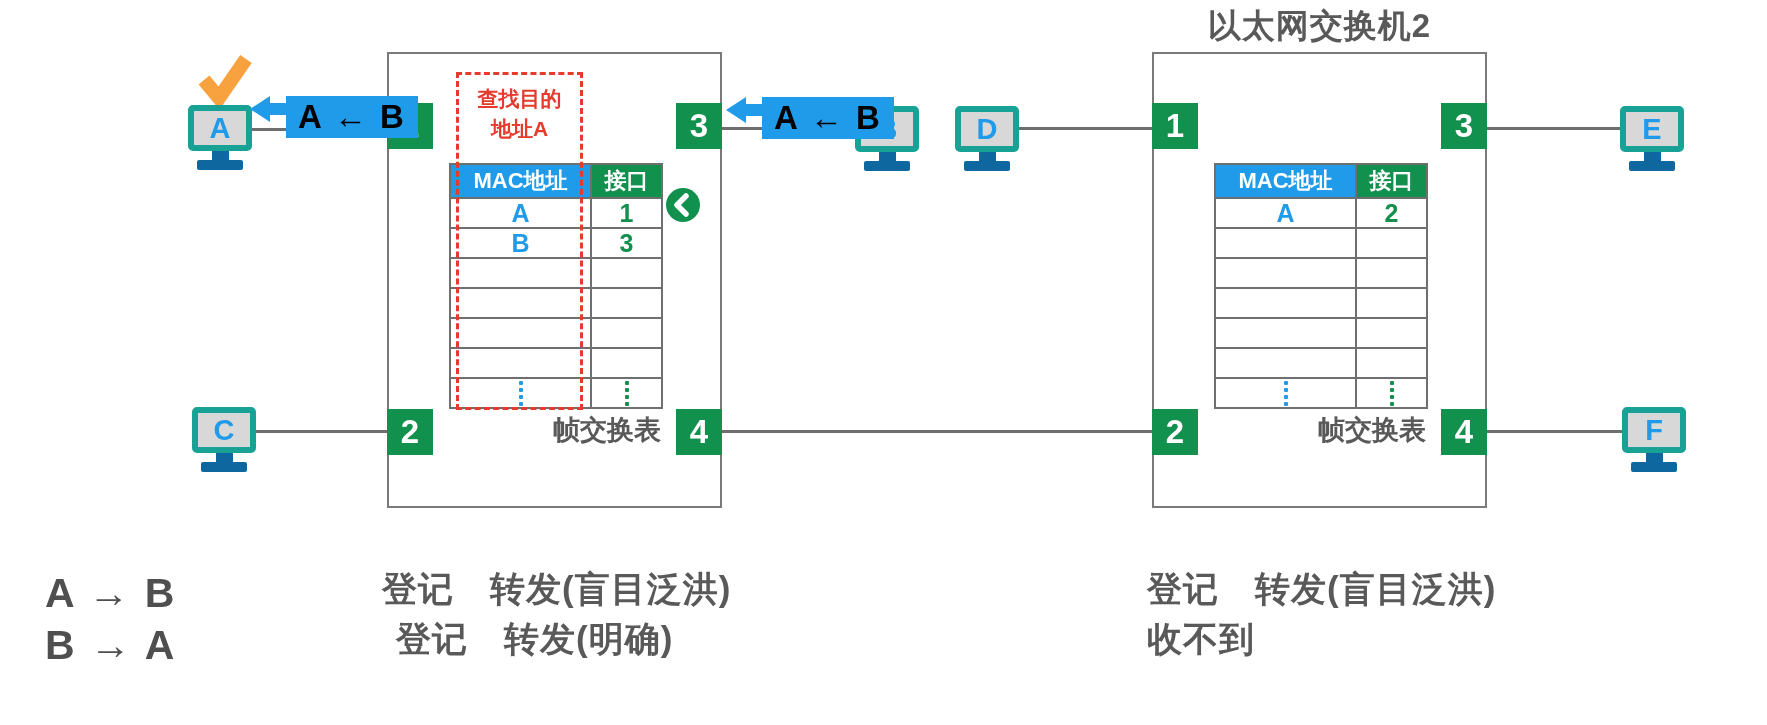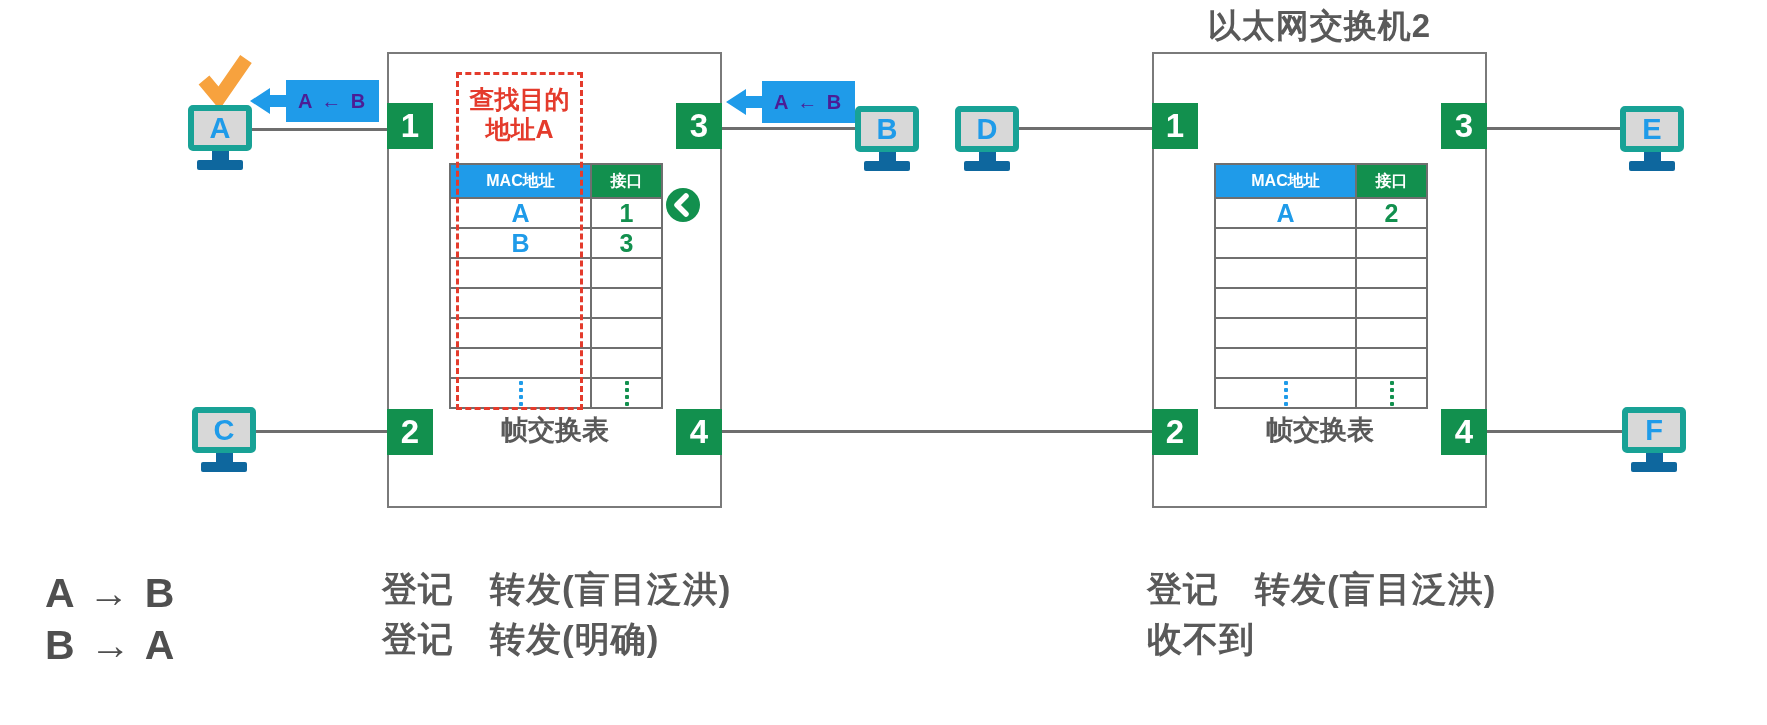--- a/index.html
+++ b/index.html
@@ -23,44 +23,44 @@
   
   .host{position:absolute;width:64px;z-index:3;}
   .host .screen{width:52px;height:34px;border:6px solid #18A296;border-radius:5px;background:#d8d8d8;
     display:flex;align-items:center;justify-content:center;color:#1F9BE9;font-size:29px;font-weight:bold;}
   .host .neck{width:17px;height:9px;background:#0E679E;margin:0 auto;}
   .host .base{width:46px;height:10px;background:#0E679E;margin:0 auto;border-radius:2px;}
 
   
   table.net-table{position:absolute;border-collapse:collapse;table-layout:fixed;background:#ffffff;z-index:2;}
   .net-table th,.net-table td{border:2px solid #6f6f6f;text-align:center;padding:0;box-sizing:border-box;}
-  .net-table th{height:34px;color:#ffffff;font-size:16px;font-weight:bold;}
+  .net-table th{height:34px;color:#ffffff;font-size:22px;font-weight:bold;}
   .net-table th.th-mac{background:#1F9BE9;}
   .net-table th.th-if{background:#12904E;}
   .net-table td{height:30px;font-size:25px;font-weight:bold;line-height:1;}
   .net-table td.mac-val{color:#1F9BE9;}
   .net-table td.if-val{color:#12904E;}
-  .tbl-caption{position:absolute;font-size:27px;font-weight:bold;color:#595959;text-align:center;}
+  .tbl-caption{position:absolute;font-size:27px;font-weight:bold;color:#595959;text-align:right;}
 
   
   .vdots{display:flex;flex-direction:column;align-items:center;gap:3px;}
   .vdots span{width:4px;height:4px;border-radius:1px;background:currentColor;}
   .vdots.blue{color:#1F9BE9;}
   .vdots.green{color:#12904E;}
 
   
   .lookup-box{position:absolute;border:3px dashed #E43B2C;box-sizing:border-box;z-index:5;
     display:flex;justify-content:center;align-items:flex-start;pointer-events:none;}
-  .lookup-box .note{margin-top:9px;color:#E43B2C;font-size:25px;font-weight:bold;text-align:center;
+  .lookup-box .note{margin-top:9px;color:#E43B2C;font-size:21px;font-weight:bold;text-align:center;
     line-height:30px;white-space:pre-line;}
 
   
   .frame-label{position:absolute;display:flex;align-items:center;z-index:6;}
-  .frame-label .lab{background:#1F9BE9;color:#4c1d95;font-weight:bold;font-size:20px;
-    height:42px;display:flex;align-items:center;justify-content:center;padding:0 12px;letter-spacing:2px;margin-left:-2px;}
+  .frame-label .lab{background:#1F9BE9;color:#000000;font-weight:bold;font-size:33px;
+    height:42px;display:flex;align-items:center;justify-content:center;padding:0 12px;letter-spacing:2px;margin-left:-2px;margin-top:16px;}
 
   
   .chev-badge{position:absolute;width:34px;height:34px;border-radius:50%;background:#12904E;
     display:flex;align-items:center;justify-content:center;z-index:6;}
 
   
   .flow-label{position:absolute;font-size:41px;font-weight:800;color:#4f4f4f;letter-spacing:2px;white-space:pre;}
   .note-line{position:absolute;font-size:35px;font-weight:bold;color:#595959;white-space:pre;letter-spacing:1px;}
 </style>
 </head>
@@ -275,18 +275,18 @@
     <svg width="38" height="32" viewBox="0 0 38 32">
       <polygon points="0,16 20,3 20,10 38,10 38,22 20,22 20,29" fill="#1F9BE9"></polygon>
     </svg>
     <div class="lab">A ← B</div>
   </div>
 
   <div class="flow-label" style="left:45px;top:570px;">A → B</div>
   <div class="flow-label" style="left:45px;top:622px;">B → A</div>
 
   <div class="note-line" style="left:382px;top:566px;">登记　转发(盲目泛洪)</div>
-  <div class="note-line" style="left:382px;top:616px;text-align:center;">登记　转发(明确)</div>
+  <div class="note-line" style="left:396px;top:616px;text-align:center;">登记　转发(明确)</div>
 
   <div class="note-line" style="left:1147px;top:566px;">登记　转发(盲目泛洪)</div>
   <div class="note-line" style="left:1147px;top:616px;">收不到</div>
 
 </div>
 
 </body></html>

